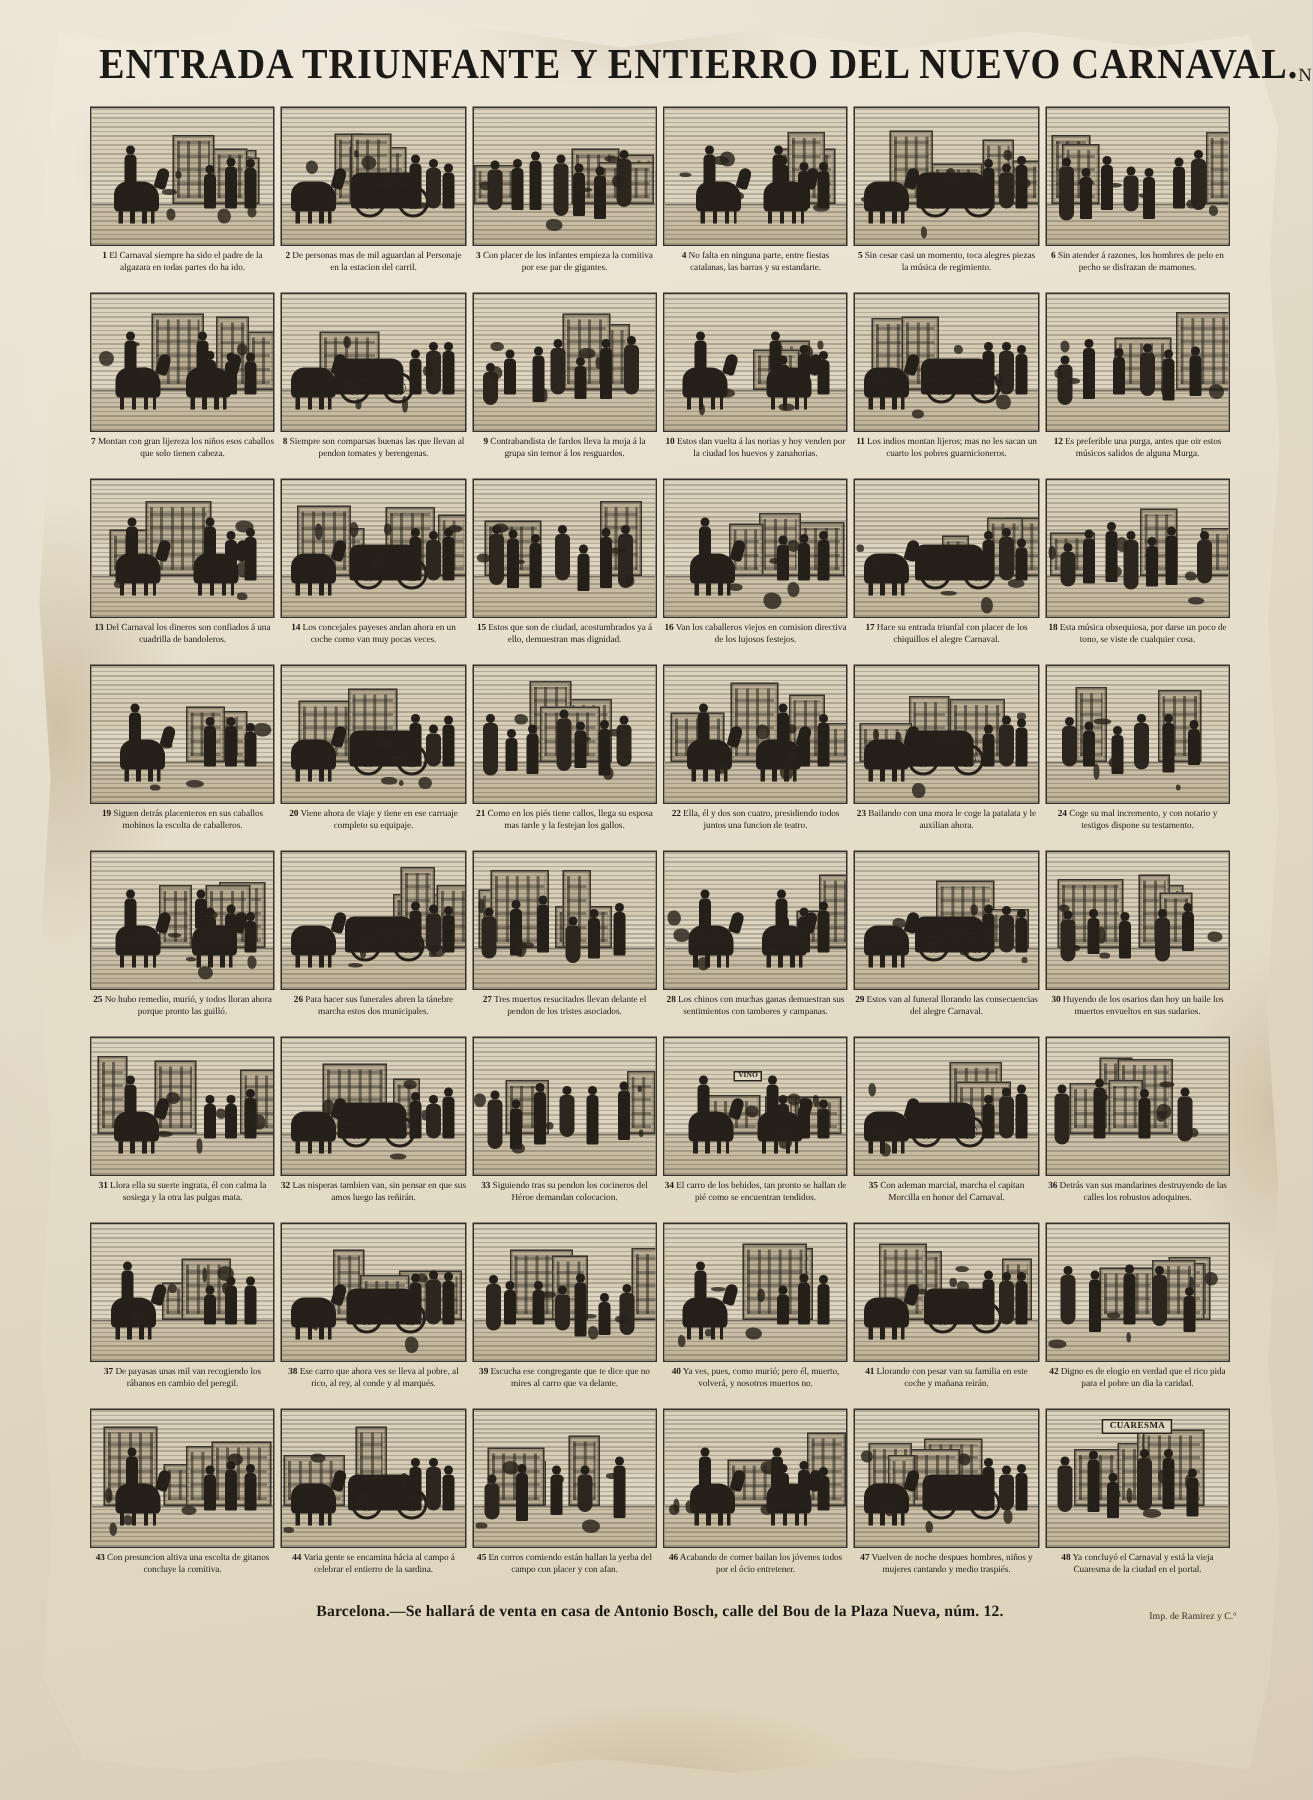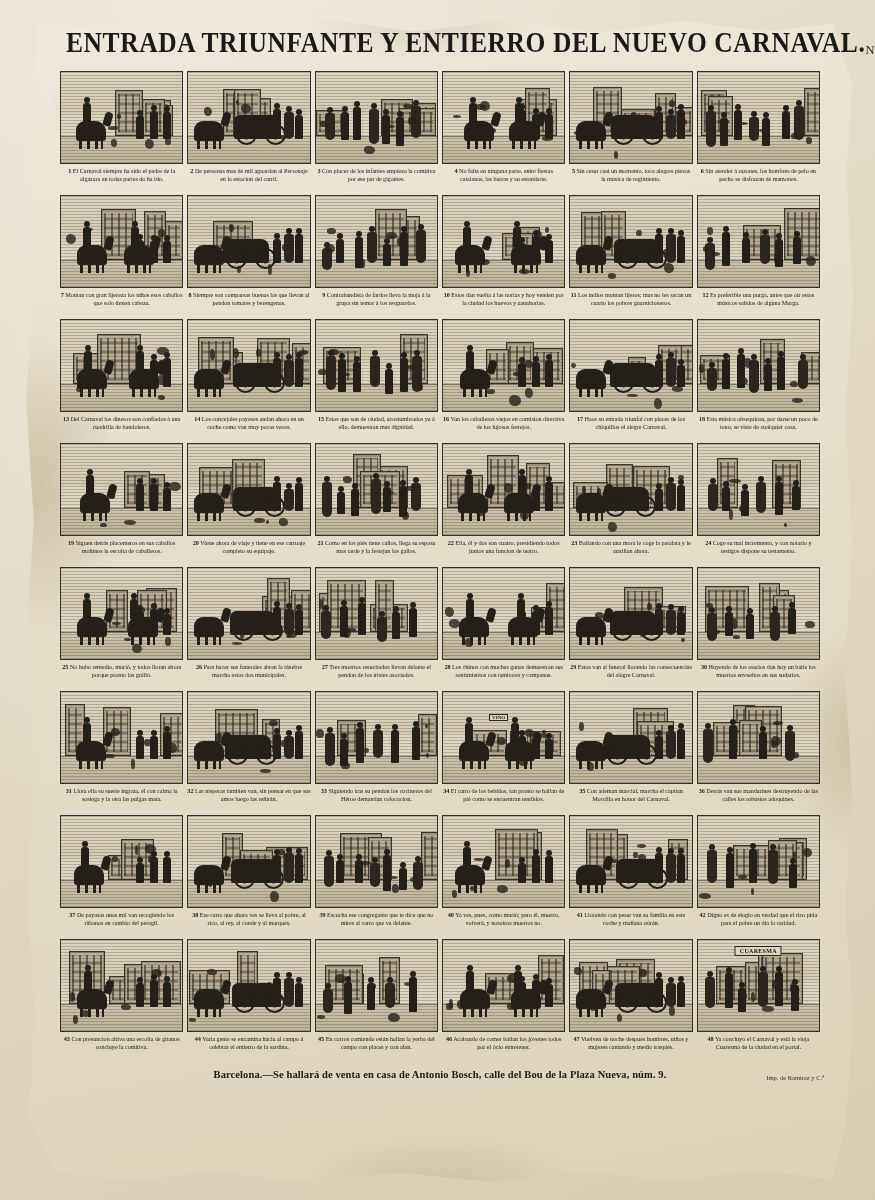--- a/index.html
+++ b/index.html
@@ -1402,17 +1402,17 @@
               <div class="blob" style="left: 44.0921%; top: 56.8825%; width: 4.24359px; height: 10.3024px; opacity: 0.8;"></div>
               <div class="hatch"></div>
             </div>
             <div style="position: absolute; left: 50%; top: 6px; transform: translateX(-50%); font-size: 6px; font-weight: bold; background: rgb(222, 213, 192); border: 1px solid rgb(42, 36, 29); padding: 1px 4px; color: rgb(29, 26, 22); letter-spacing: 0.3px;">CUARESMA</div>
           </div>
           <div class="caption"><span class="num">48</span> <span>Ya concluyó el Carnaval y está la vieja Cuaresma de la ciudad en el portal.</span></div>
         </div>
       </div>
 
     <div id="footer">
-      <span id="footer-text">Barcelona.—Se hallará de venta en casa de Antonio Bosch, calle del Bou de la Plaza Nueva, núm. 9.</span>
+      <span id="footer-text">Barcelona.—Se hallará de venta en casa de Antonio Bosch, calle del Bou de la Plaza Nueva, núm. 12.</span>
       <span id="imprint">Imp. de Ramirez y C.ª</span>
     </div>
   </div>
 </div>
 
 </body></html>

